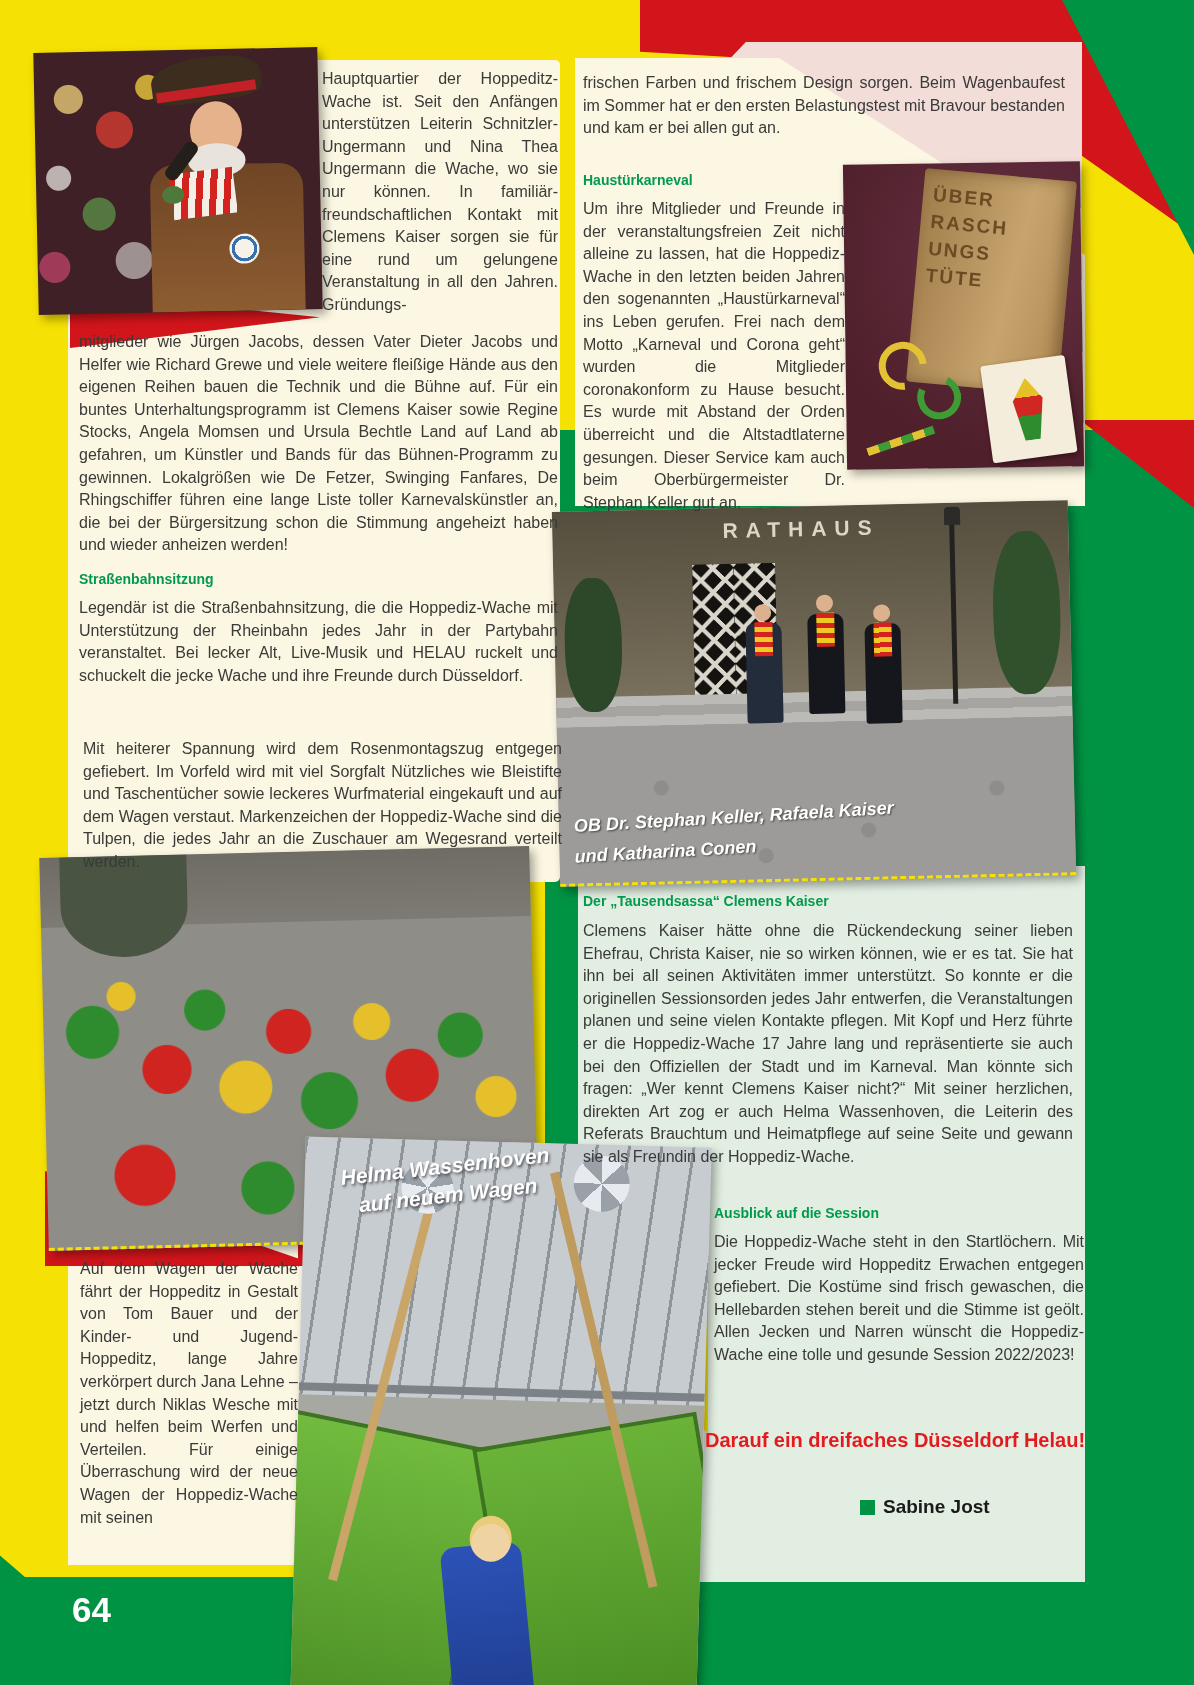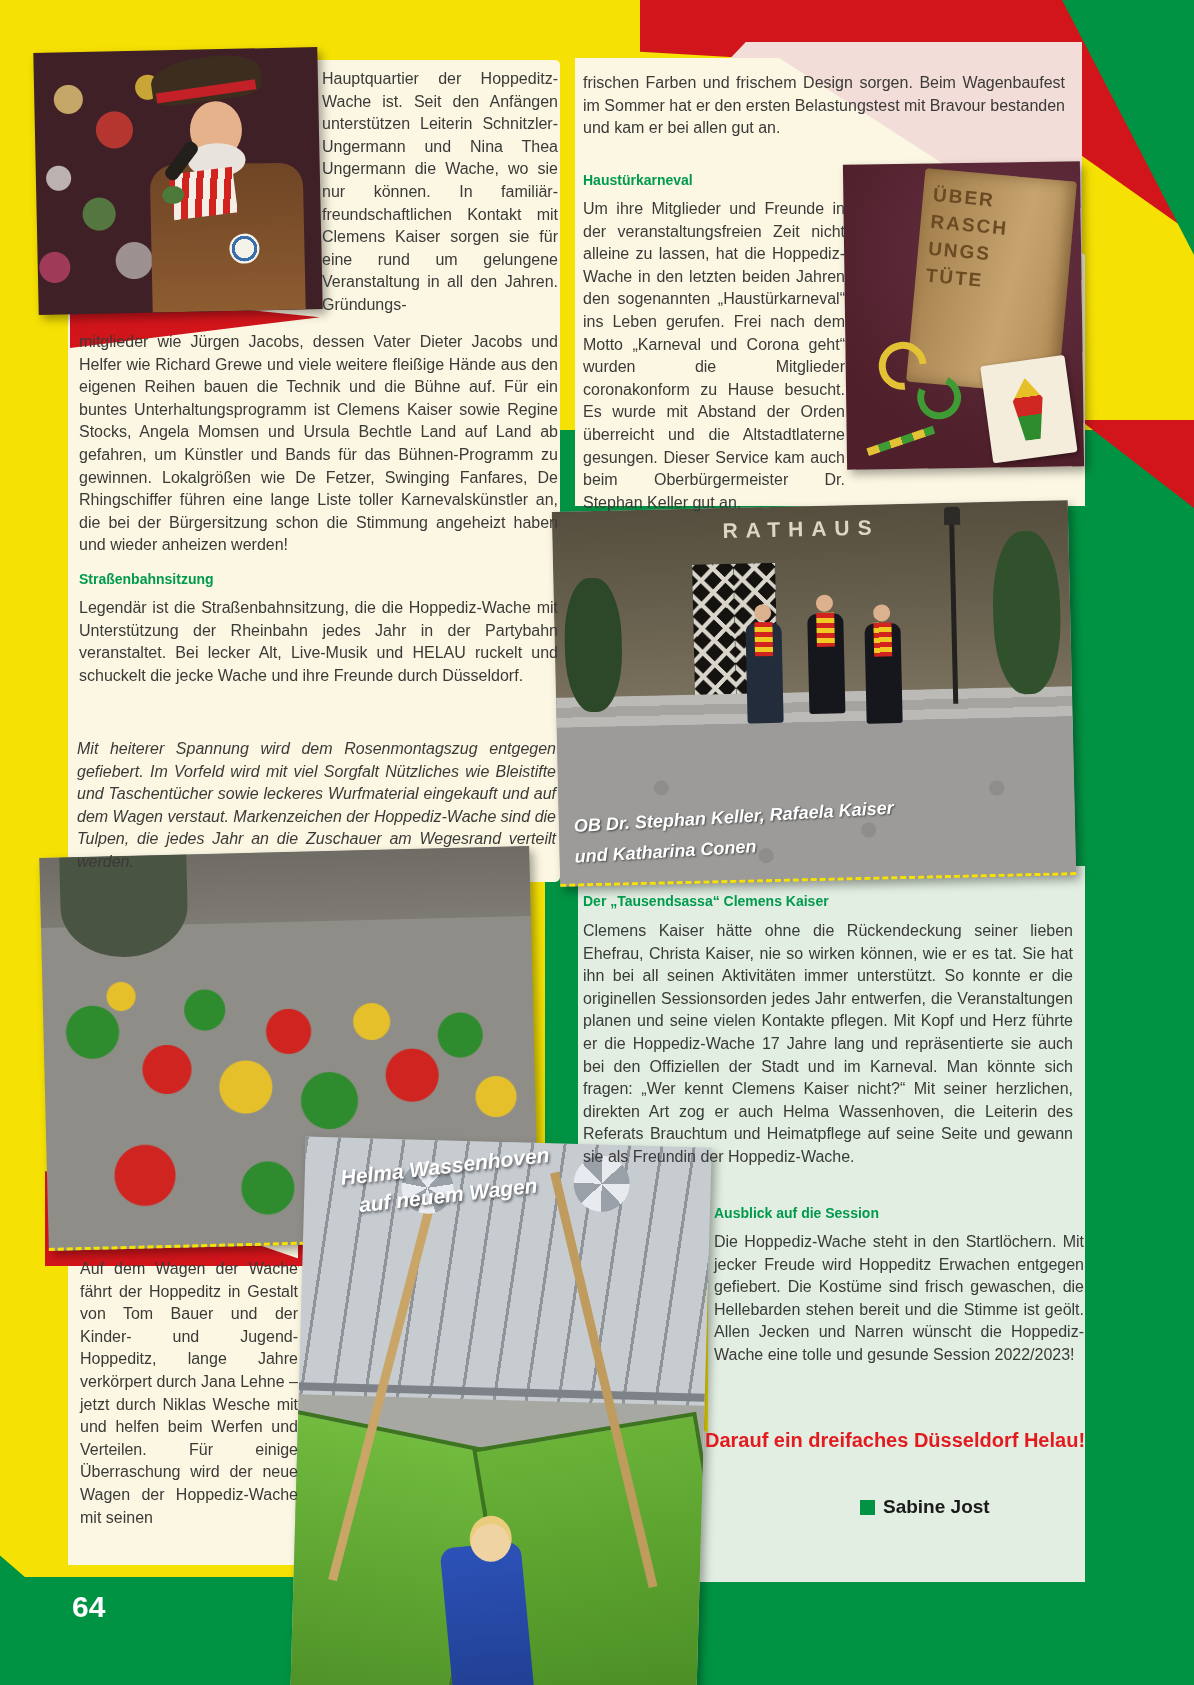--- a/index.html
+++ b/index.html
@@ -33,21 +33,21 @@
   .red-under-parade{left:45px; top:1150px; width:275px; height:116px; background:#d2151b;
             clip-path:polygon(0 18%,100% 100%,0 100%);}
   .red-helma{left:298px; top:1142px; width:135px; height:125px; background:#d2151b;
             clip-path:polygon(0 0,100% 0,0 100%);}
   .yellow-helma{left:598px; top:1268px; width:110px; height:165px; background:#f6e104;
             clip-path:polygon(100% 0,100% 100%,0 55%);}
   
   .body-txt{font-size:16px; line-height:22.6px; text-align:justify;}
   .headline{font-size:14px; font-weight:bold; color:#009a4d;}
   .cheer{font-size:20px; font-weight:bold; color:#e31b20; text-align:center; line-height:30px;}
-  .pagenum{font-size:30px; font-weight:bold; color:#ffffff;}
+  .pagenum{font-size:35px; font-weight:bold; color:#ffffff;}
   .sig{font-size:19px; font-weight:bold; color:#1a1a1a; display:flex; align-items:center; gap:8px;}
   .sig-square{width:15px; height:15px; background:#009343; display:inline-block;}
   
   .photo{box-shadow:4px 5px 10px rgba(0,0,0,.35); overflow:hidden;}
   .dash-b{border-bottom:3px dashed #f6e104;}
   
   .ph-crowd{left:36px; top:50px; width:284px; height:262px; transform:rotate(-1.2deg);
     background:#402027;
     background-image:
       radial-gradient(circle at 12% 18%, rgba(230,200,120,.8) 0 14px, transparent 15px),
@@ -274,21 +274,21 @@
       <div>auf neuem Wagen</div>
     </div>
   </div>
 
   <div class="abs body-txt" style="left:322px; top:68px; width:236px;">Hauptquartier der Hoppeditz-Wache ist. Seit den Anfängen unterstützen Leiterin Schnitzler-Ungermann und Nina Thea Ungermann die Wache, wo sie nur können. In familiär-freundschaftlichen Kontakt mit Clemens Kaiser sorgen sie für eine rund um gelungene Veranstaltung in all den Jahren. Gründungs-</div>
   <div class="abs body-txt" style="left:79px; top:331px; width:479px;">mitglieder wie Jürgen Jacobs, dessen Vater Dieter Jacobs und Helfer wie Richard Grewe und viele weitere fleißige Hände aus den eigenen Reihen bauen die Technik und die Bühne auf. Für ein buntes Unterhaltungsprogramm ist Clemens Kaiser sowie Regine Stocks, Angela Momsen und Ursula Bechtle Land auf Land ab gefahren, um Künstler und Bands für das Bühnen-Programm zu gewinnen. Lokalgrößen wie De Fetzer, Swinging Fanfares, De Rhingschiffer führen eine lange Liste toller Karnevalskünstler an, die bei der Bürgersitzung schon die Stimmung angeheizt haben und wieder anheizen werden!</div>
 
   <div class="abs headline" style="left:79px; top:571px;">Straßenbahnsitzung</div>
   <div class="abs body-txt" style="left:79px; top:597px; width:479px;">Legendär ist die Straßenbahnsitzung, die die Hoppediz-Wache mit Unterstützung der Rheinbahn jedes Jahr in der Partybahn veranstaltet. Bei lecker Alt, Live-Musik und HELAU ruckelt und schuckelt die jecke Wache und ihre Freunde durch Düsseldorf.</div>
 
-  <div class="abs body-txt" style="left:77px; top:738px; width:479px;font-style:italic;">Mit heiterer Spannung wird dem Rosenmontagszug entgegen gefiebert. Im Vorfeld wird mit viel Sorgfalt Nützliches wie Bleistifte und Taschentücher sowie leckeres Wurfmaterial eingekauft und auf dem Wagen verstaut. Markenzeichen der Hoppediz-Wache sind die Tulpen, die jedes Jahr an die Zuschauer am Wegesrand verteilt werden.</div>
+  <div class="abs body-txt" style="left:83px; top:738px; width:479px;">Mit heiterer Spannung wird dem Rosenmontagszug entgegen gefiebert. Im Vorfeld wird mit viel Sorgfalt Nützliches wie Bleistifte und Taschentücher sowie leckeres Wurfmaterial eingekauft und auf dem Wagen verstaut. Markenzeichen der Hoppediz-Wache sind die Tulpen, die jedes Jahr an die Zuschauer am Wegesrand verteilt werden.</div>
 
   <div class="abs body-txt" style="left:80px; top:1258px; width:218px;">Auf dem Wagen der Wache fährt der Hoppeditz in Gestalt von Tom Bauer und der Kinder- und Jugend-Hoppeditz, lange Jahre verkörpert durch Jana Lehne – jetzt durch Niklas Wesche mit und helfen beim Werfen und Verteilen. Für einige Überraschung wird der neue Wagen der Hoppediz-Wache mit seinen</div>
 
   <div class="abs body-txt" style="left:583px; top:72px; width:482px;">frischen Farben und frischem Design sorgen. Beim Wagenbaufest im Sommer hat er den ersten Belastungstest mit Bravour bestanden und kam er bei allen gut an.</div>
 
   <div class="abs headline" style="left:583px; top:172px;">Haustürkarneval</div>
   <div class="abs body-txt" style="left:583px; top:198px; width:262px;">Um ihre Mitglieder und Freunde in der veranstaltungsfreien Zeit nicht alleine zu lassen, hat die Hoppediz-Wache in den letzten beiden Jahren den sogenannten „Haustürkarneval“ ins Leben gerufen. Frei nach dem Motto „Karneval und Corona geht“ wurden die Mitglieder coronakonform zu Hause besucht. Es wurde mit Abstand der Orden überreicht und die Altstadtlaterne gesungen. Dieser Service kam auch beim Oberbürgermeister Dr. Stephan Keller gut an.</div>
 
   <div class="abs headline" style="left:583px; top:893px;">Der „Tausendsassa“ Clemens Kaiser</div>
   <div class="abs body-txt" style="left:583px; top:920px; width:490px;">Clemens Kaiser hätte ohne die Rückendeckung seiner lieben Ehefrau, Christa Kaiser, nie so wirken können, wie er es tat. Sie hat ihn bei all seinen Aktivitäten immer unterstützt. So konnte er die originellen Sessionsorden jedes Jahr entwerfen, die Veranstaltungen planen und seine vielen Kontakte pflegen. Mit Kopf und Herz führte er die Hoppediz-Wache 17 Jahre lang und repräsentierte sie auch bei den Offiziellen der Stadt und im Karneval. Man könnte sich fragen: „Wer kennt Clemens Kaiser nicht?“ Mit seiner herzlichen, direkten Art zog er auch Helma Wassenhoven, die Leiterin des Referats Brauchtum und Heimatpflege auf seine Seite und gewann sie als Freundin der Hoppediz-Wache.</div>

